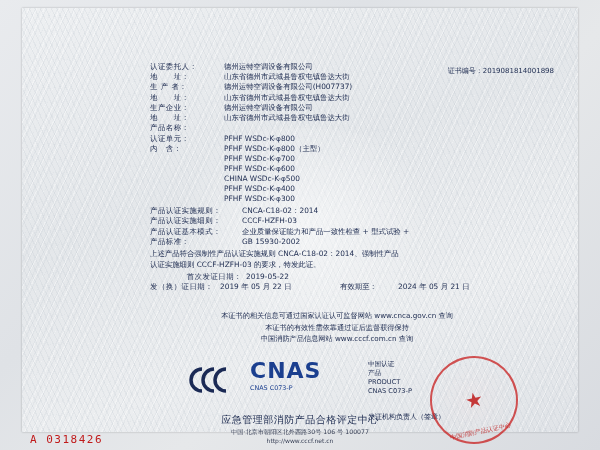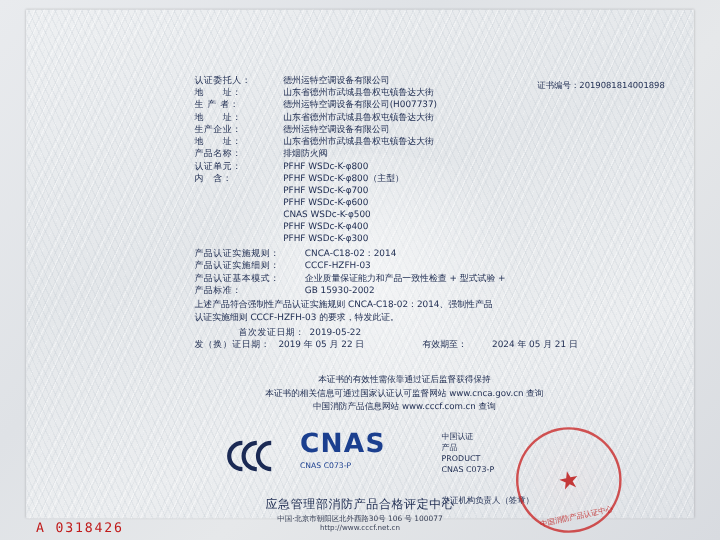--- a/index.html
+++ b/index.html
@@ -37,21 +37,21 @@
     font-size:13.5px;font-weight:bold;color:#1b2a55;letter-spacing:1px;
   }
   .hdr-sub{
     position:absolute;left:190px;top:26px;width:360px;text-align:center;
     font-size:8.5px;color:#1b2a55;letter-spacing:.2px;
   }
   .hdr-rule{position:absolute;left:112px;top:44px;width:420px;height:1px;background:#8e99ad;}
 
   
   .body{
-    position:absolute;left:140px;top:54px;width:400px;
+    position:absolute;left:128px;top:54px;width:400px;
     font-size:7.4px;color:#1c2a4f;line-height:1.42;
   }
   .row{display:flex;}
   .lbl{width:74px;flex:0 0 74px;letter-spacing:.5px;}
   .val{flex:1;}
   .row.tight{line-height:1.38;}
   .unit-list div{line-height:1.36;}
   .sep{height:2px;}
   .notes{
     position:absolute;left:100px;top:302px;width:430px;
@@ -139,34 +139,33 @@
       <div class="row tight">
           <span class="lbl">生产企业：</span>
           <span class="val">德州运特空调设备有限公司</span>
         </div>
       <div class="row tight">
           <span class="lbl">地　　址：</span>
           <span class="val">山东省德州市武城县鲁权屯镇鲁达大街</span>
         </div>
       <div class="row tight">
           <span class="lbl">产品名称：</span>
-          <span class="val">排烟防火阀</span>
         </div>
       <div class="row tight">
           <span class="lbl">认证单元：</span>
           <span class="val">PFHF WSDc-K-φ800</span>
         </div>
 
       <div class="row tight unit-list">
         <span class="lbl">内　含：</span>
         <span class="val">
           <div>PFHF WSDc-K-φ800（主型）</div>
           <div>PFHF WSDc-K-φ700</div>
           <div>PFHF WSDc-K-φ600</div>
-          <div>CNAS WSDc-K-φ500</div>
+          <div>CHINA WSDc-K-φ500</div>
           <div>PFHF WSDc-K-φ400</div>
           <div>PFHF WSDc-K-φ300</div>
         </span>
       </div>
 
       <div class="sep"></div>
 
       <div class="row tight">
           <span class="lbl" style="width:92px;flex:0 0 92px;">产品认证实施规则：</span>
           <span class="val">CNCA-C18-02：2014</span>
@@ -197,22 +196,22 @@
         </div>
       <div class="row tight">
         <span class="lbl" style="width:70px;flex:0 0 70px;">发（换）证日期：</span>
         <span style="flex:0 0 120px;">2019 年 05 月 22 日</span>
         <span style="flex:0 0 58px;">有效期至：</span>
         <span class="val">2024 年 05 月 21 日</span>
       </div>
     </div>
 
     <div class="notes">
+      <div>本证书的相关信息可通过国家认证认可监督网站 www.cnca.gov.cn 查询</div>
       <div>本证书的有效性需依靠通过证后监督获得保持</div>
-      <div>本证书的相关信息可通过国家认证认可监督网站 www.cnca.gov.cn 查询</div>
       <div>中国消防产品信息网站 www.cccf.com.cn 查询</div>
     </div>
 
     <div class="marks">
       <div class="mark-ccc">
         <svg viewBox="0 0 60 36" width="60" height="36">
           <g fill="none" stroke="#1b2a55" stroke-width="3.5">
             <path d="M22 7 A11 11 0 1 0 22 29"></path>
             <path d="M34 7 A11 11 0 1 0 34 29"></path>
             <path d="M46 7 A11 11 0 1 0 46 29"></path>

